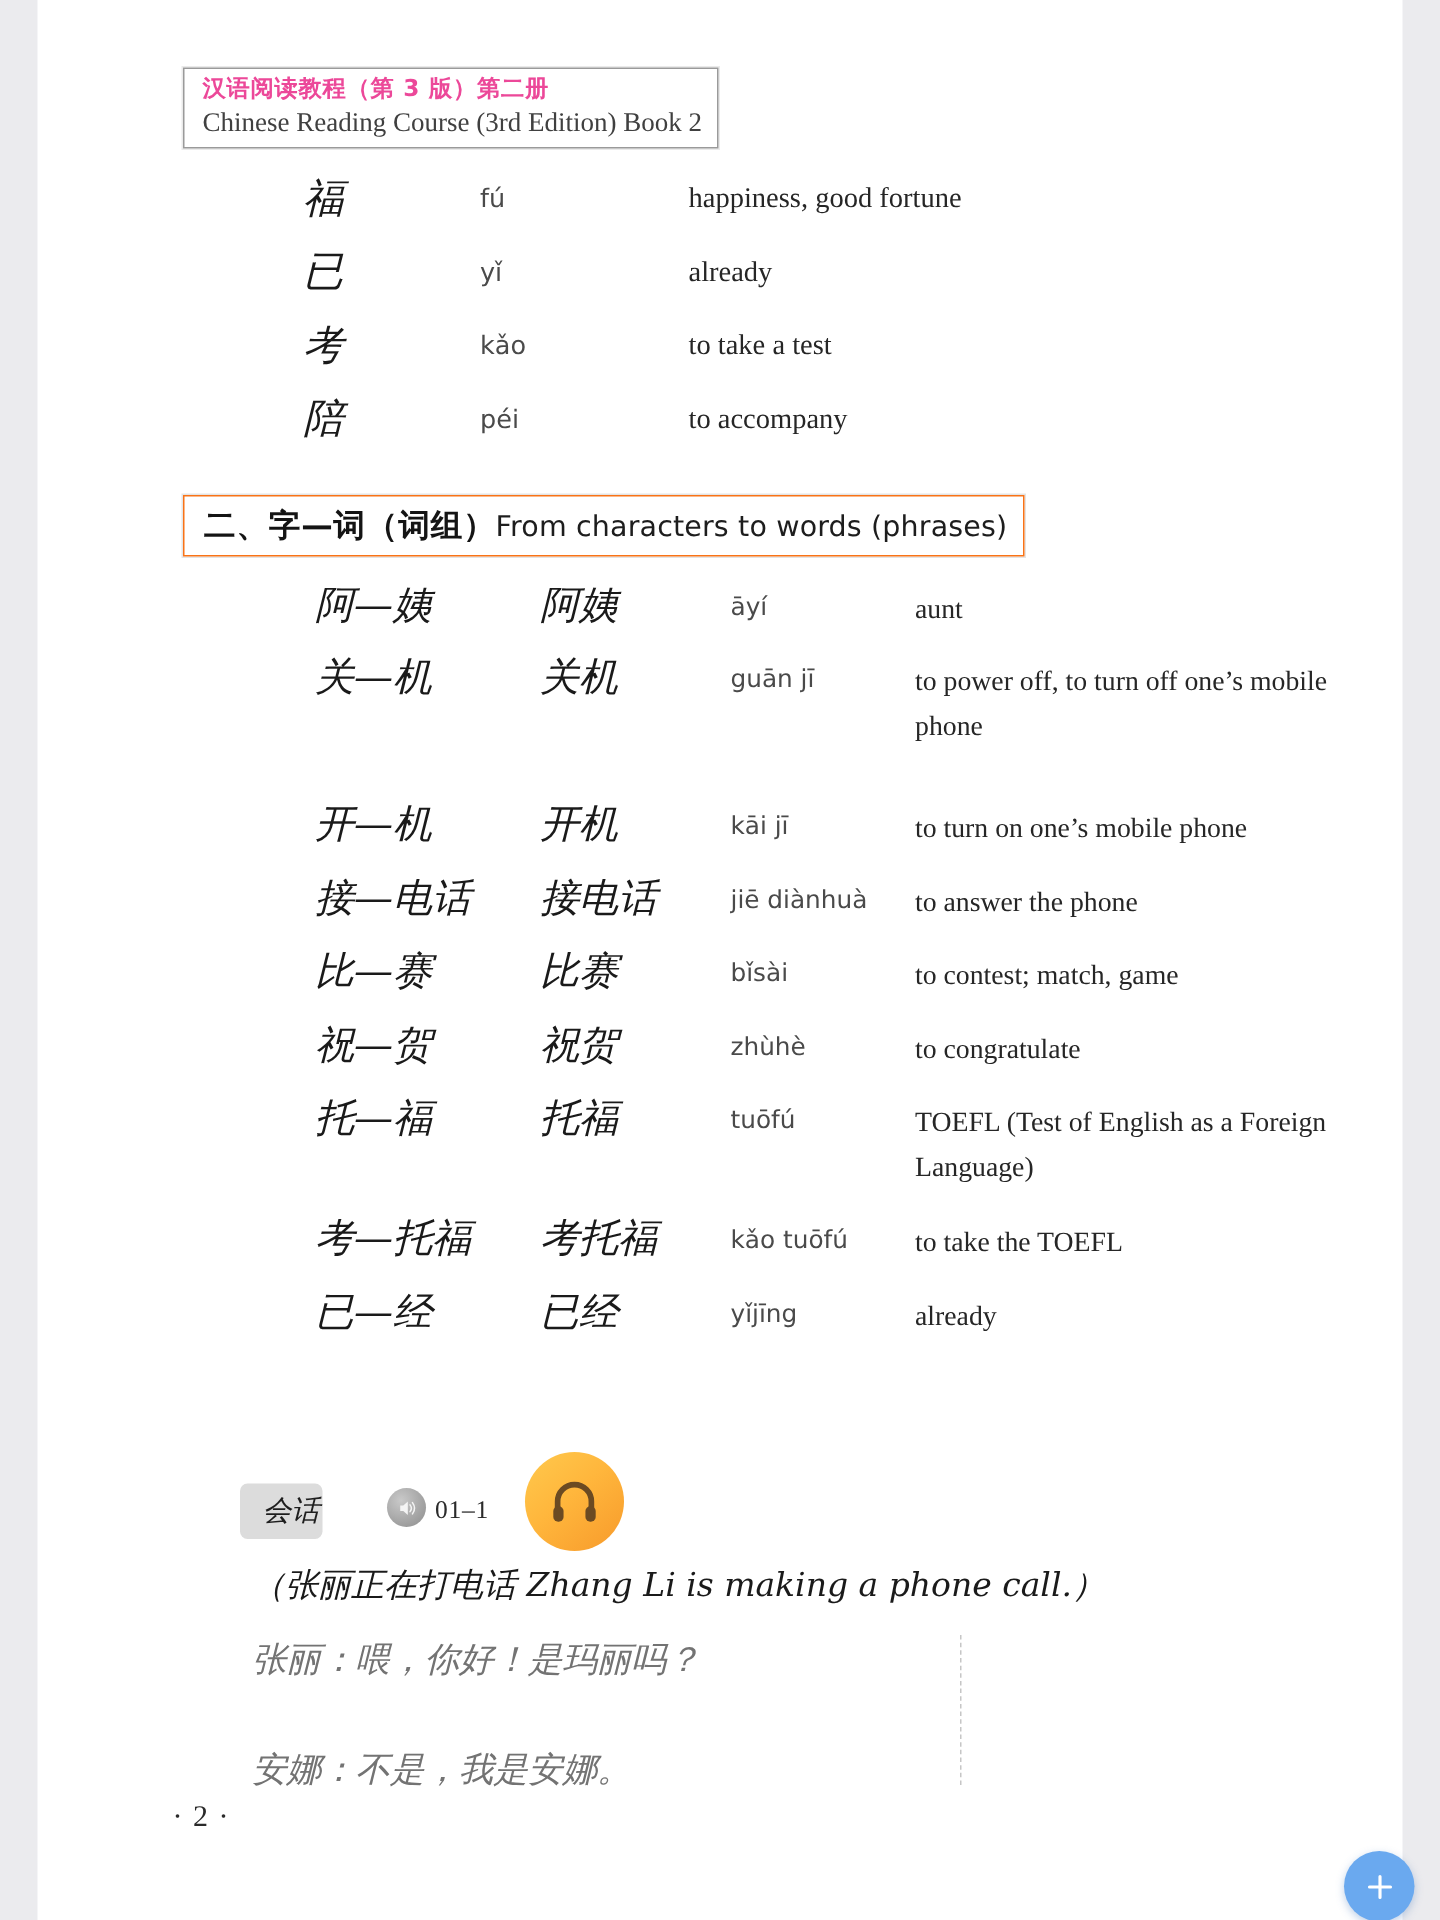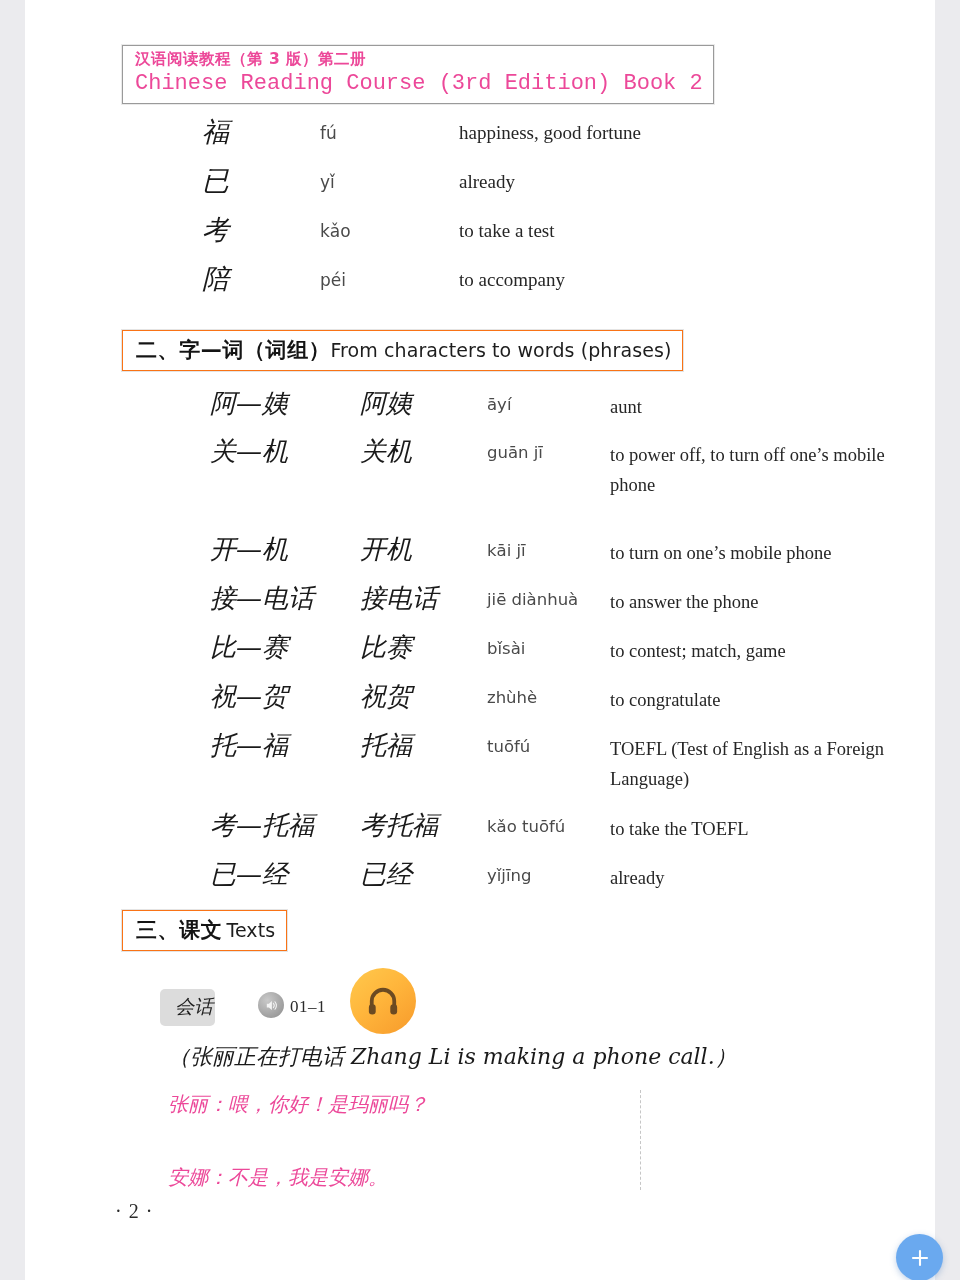--- a/index.html
+++ b/index.html
@@ -38,23 +38,23 @@
   .title-cn {
     font-family: "DejaVu Sans", sans-serif;
     font-size: 15.5px;
     font-weight: 700;
     color: #ec4899;
     letter-spacing: .5px;
     line-height: 1.28;
     white-space: nowrap;
   }
   .title-en {
-    font-family: Liberation Mono, monospace;
-    font-size: 22px;
-    color: #ec4899;
+    font-family: Liberation Serif, serif;
+    font-size: 18px;
+    color: #404040;
     line-height: 1.28;
     white-space: nowrap;
   }
 
   
   #vocab-list {
     position: absolute;
     left: 25px;
     top: 112px;
     width: 885px;
@@ -235,23 +235,23 @@
     font-family: "DejaVu Serif", "Liberation Serif", serif;
     font-size: 22px;
     font-style: italic;
     color: #1a1a1a;
     white-space: nowrap;
   }
   .dlg-line {
     position: absolute;
     left: 118px;
     font-family: "DejaVu Serif", "Liberation Serif", serif;
-    font-size: 20px;
-    font-style: italic;
-    color: #ec4899;
+    font-size: 23px;
+    font-style: italic;
+    color: #737373;
     white-space: nowrap;
     text-align: right;
   }
   #dlg-line-1 { top: 49px; }
   #dlg-line-2 { top: 99px; margin-top: 23px; }
   #dashed-rule {
     position: absolute;
     left: 590px;
     top: 48px;
     width: 0;
@@ -373,23 +373,20 @@
       <span class="w-en">to take the TOEFL</span>
     </div>
     <div class="w-row" style="height:49px">
       <span class="w-split">已—经</span>
       <span class="w-word">已经</span>
       <span class="w-pinyin">yǐjīng</span>
       <span class="w-en">already</span>
     </div>
   </div>
 
-  <div class="section-box" id="section-3-box">
-    <span class="sec-cn">三、课文</span>&nbsp;<span class="sec-en">Texts</span>
-  </div>
 
   <div id="audio-row">
     <div id="dialog-badge">会话</div>
 
     <div id="speaker-icon">
       <svg width="15" height="15" viewBox="0 0 16 16" aria-hidden="true">
         <path d="M3 6 h2.2 L8.4 3.2 v9.6 L5.2 10 H3 Z" fill="#f4f4f4"></path>
         <path d="M10 5.6 q1.9 2.4 0 4.8" stroke="#f4f4f4" stroke-width="1.1" fill="none" stroke-linecap="round"></path>
         <path d="M11.7 4 q3 4 0 8" stroke="#f4f4f4" stroke-width="1.1" fill="none" stroke-linecap="round"></path>
       </svg>

